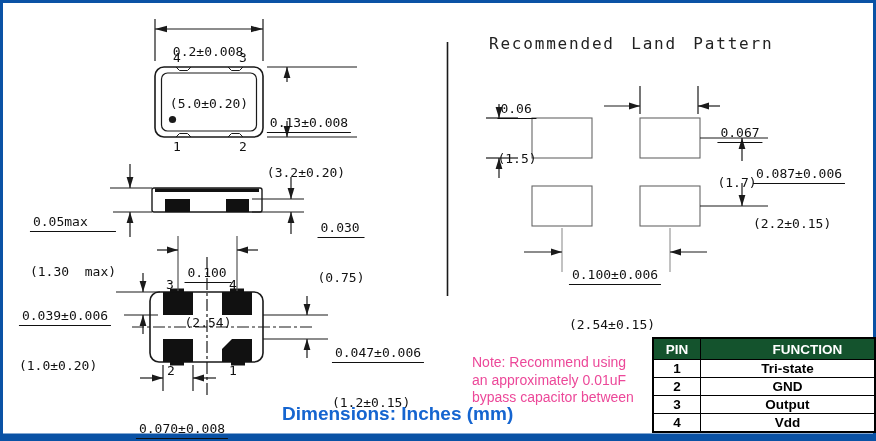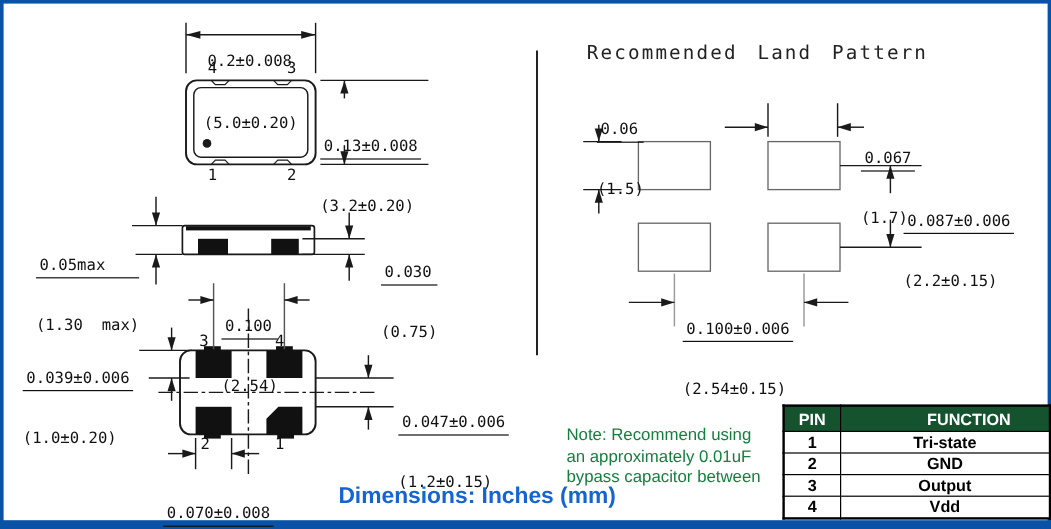--- a/index.html
+++ b/index.html
@@ -9,21 +9,21 @@
   .frac{position:absolute;transform:translateX(-50%);text-align:left;white-space:pre;
         font:13px/1.22 "DejaVu Sans Mono",monospace;color:#111;}
   .frac .t{border-bottom:1.4px solid #111;padding:0 3px 1px;}
   .frac .b{padding-top:1px;}
   .frac.nobar .t{border-bottom:none;padding-bottom:4px;}
   .pin{position:absolute;transform:translateX(-50%);font:13px "DejaVu Sans Mono",monospace;color:#111;}
   .title{position:absolute;font:16px "DejaVu Sans Mono",monospace;letter-spacing:1.8px;
          word-spacing:5px;color:#222;}
   .units{position:absolute;font-family:"Liberation Sans",sans-serif;font-size:19px;
          font-weight:bold;color:#1565d0;}
-  .note{position:absolute;font:14px/17.5px "Liberation Sans",sans-serif;color:#15803d;}
+  .note{position:absolute;font:14px/17.5px "Liberation Sans",sans-serif;color:#ec4899;}
   .pintable{position:absolute;border-collapse:collapse;border:2.5px solid #000;
             font-family:"Liberation Sans",sans-serif;font-size:13.5px;font-weight:bold;
             text-align:center;color:#000;}
   .pintable th,.pintable td{border:1.6px solid #000;padding:0;}
   .pintable th{background:#14532d;color:#fff;height:20px;}
   .pintable td{height:17px;background:#fff;}
   .pintable .c1{width:52px;}
   .pintable .c2{width:150px;padding-left:40px;}
 </style>
 </head>
@@ -196,21 +196,21 @@
 
 <div class="title" style="left:489px;top:34px">Recommended Land Pattern</div>
 <div class="frac" style="left:517px;top:69px">
   <div class="t">0.06</div>
   <div class="b">(1.5)</div>
 </div>
 <div class="frac" style="left:740px;top:93px">
   <div class="t">0.067</div>
   <div class="b">(1.7)</div>
 </div>
-<div class="frac" style="left:799px;top:145px">
+<div class="frac" style="left:799px;top:134px">
   <div class="t">0.087±0.006</div>
   <div class="b">(2.2±0.15)</div>
 </div>
 <div class="frac" style="left:615px;top:235px">
   <div class="t">0.100±0.006</div>
   <div class="b">(2.54±0.15)</div>
 </div>
 
 <div class="note" style="left:472px;top:354px">
   <div>Note: Recommend using</div>

